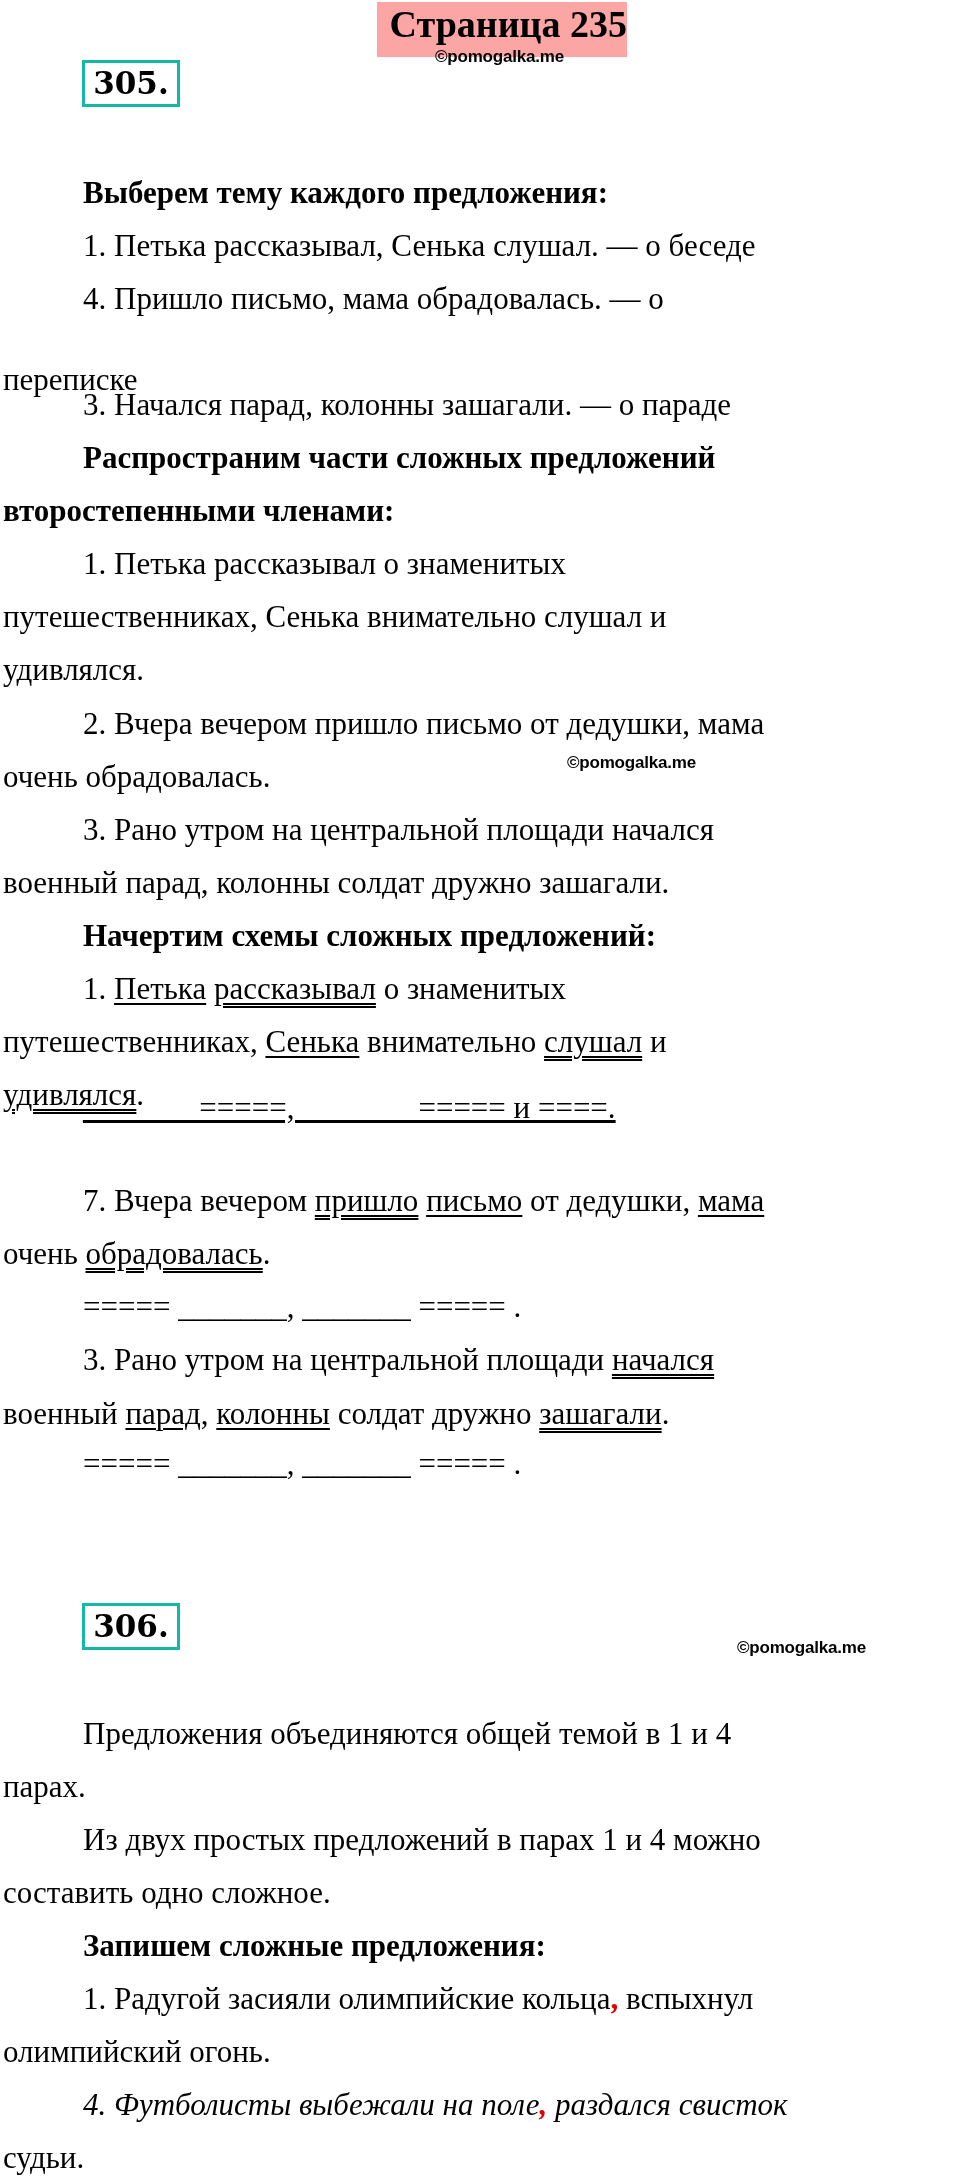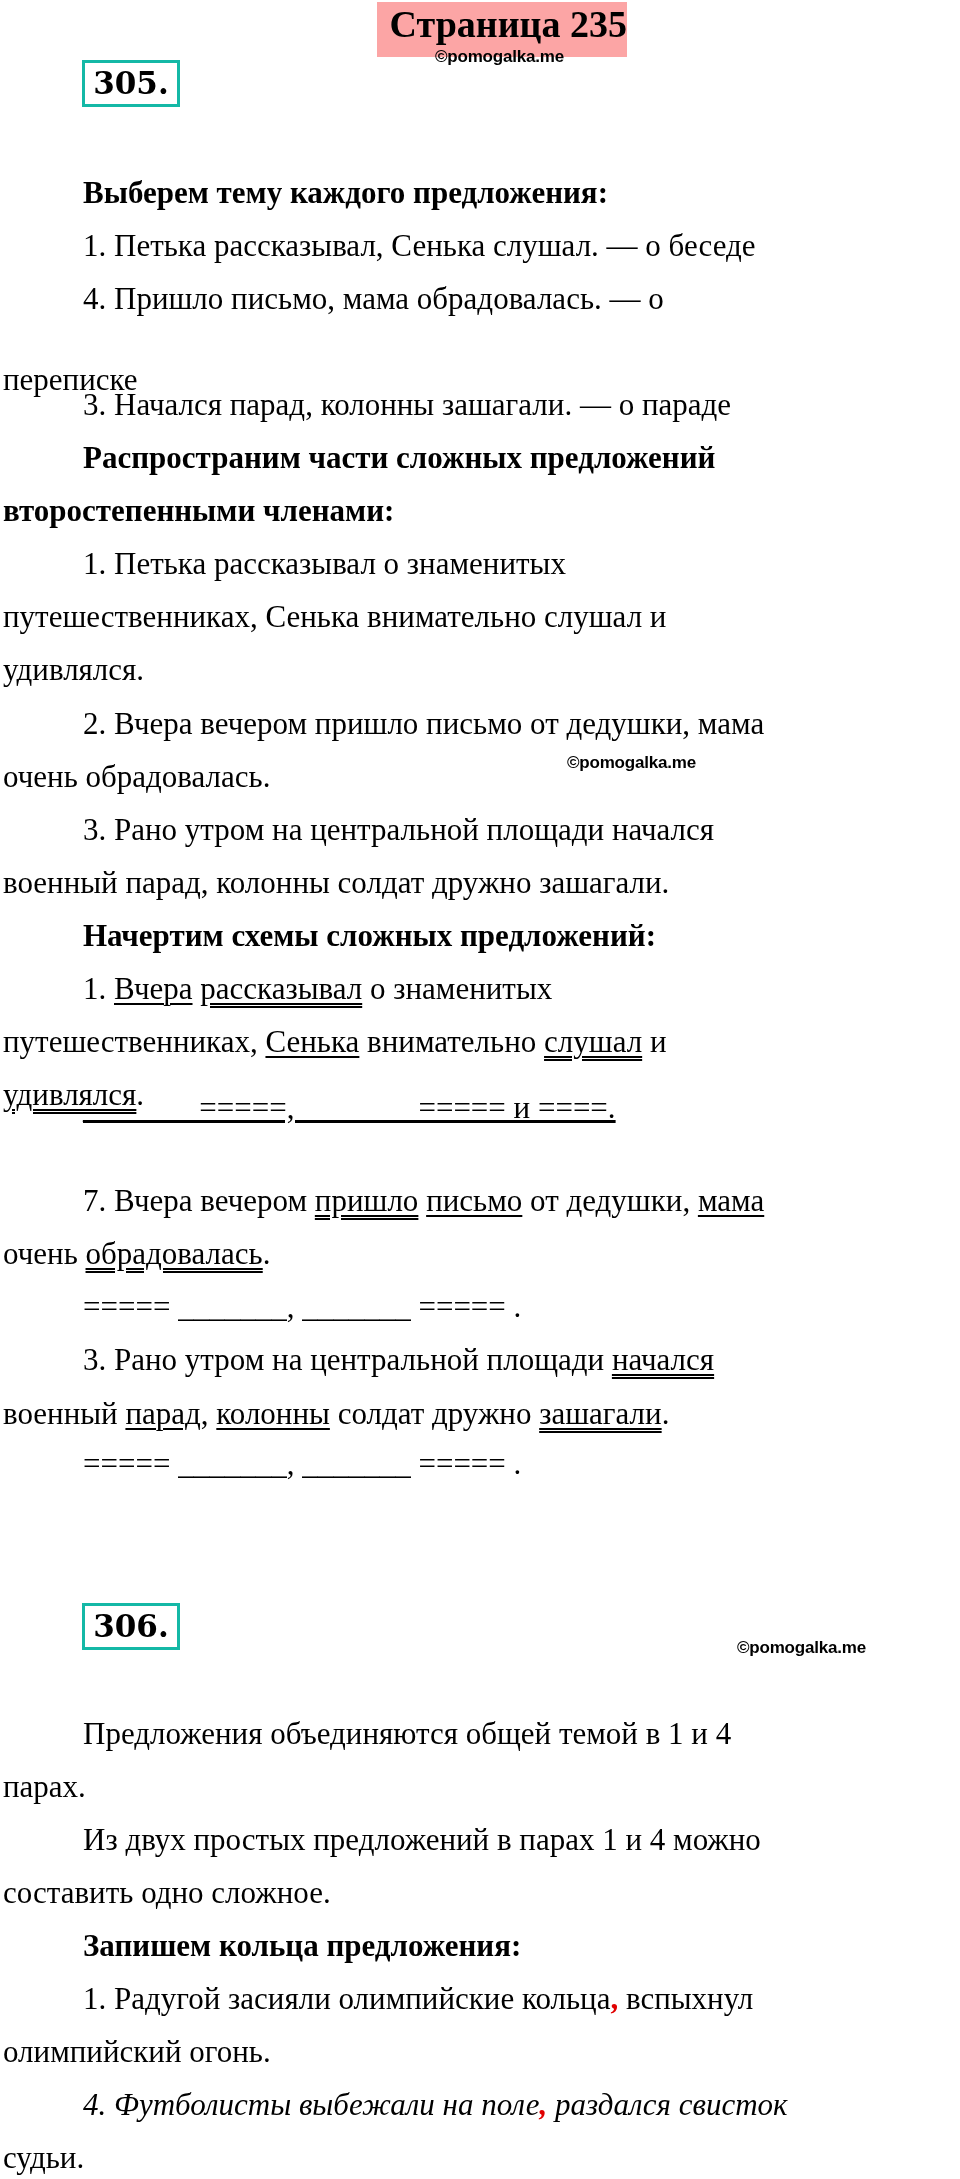--- a/index.html
+++ b/index.html
@@ -44,21 +44,21 @@
 <div class="ln" style="top:650px;">удивлялся.</div>
 <div class="ln ind" style="top:704px;">2. Вчера вечером пришло письмо от дедушки, мама</div>
 <div class="ln" style="top:757px;">очень обрадовалась.</div>
 <div class="wm" style="left:567px; top:753px;">©pomogalka.me</div>
 <div class="ln ind" style="top:810px;">3. Рано утром на центральной площади начался</div>
 <div class="ln" style="top:863px;">военный парад, колонны солдат дружно зашагали.</div>
 
 <div class="ln ind b" style="top:916px;">Начертим схемы сложных предложений:</div>
 
 <div class="ln ind" style="top:969px;">
-  <span>1. </span><span class="subj">Вчера</span><span> </span><span class="pred">рассказывал</span><span> о знаменитых</span>
+  <span>1. </span><span class="subj">Петька</span><span> </span><span class="pred">рассказывал</span><span> о знаменитых</span>
 </div>
 <div class="ln" style="top:1022px;">
   <span>путешественниках, </span><span class="subj">Сенька</span><span> внимательно </span><span class="pred">слушал</span><span> и</span>
 </div>
 <div class="ln" style="top:1075px;">
   <span class="pred">удивлялся</span><span>.</span>
 </div>
 <div class="ln ind schema" style="top:1088px;text-decoration:underline;">_______ =====, _______ ===== и ====.</div>
 
 <div class="ln ind" style="top:1181px;">
@@ -77,21 +77,21 @@
 </div>
 <div class="ln ind schema" style="top:1444px;">===== _______, _______ ===== .</div>
 
 <div class="numbox" style="top:1603px;">306.</div>
 <div class="wm" style="left:737px; top:1638px;">©pomogalka.me</div>
 
 <div class="ln ind" style="top:1714px;">Предложения объединяются общей темой в 1 и 4</div>
 <div class="ln" style="top:1767px;">парах.</div>
 <div class="ln ind" style="top:1820px;">Из двух простых предложений в парах 1 и 4 можно</div>
 <div class="ln" style="top:1873px;">составить одно сложное.</div>
-<div class="ln ind b" style="top:1926px;">Запишем кольца предложения:</div>
+<div class="ln ind b" style="top:1926px;">Запишем сложные предложения:</div>
 
 <div class="ln ind" style="top:1979px;">
   <span>1. Радугой засияли олимпийские кольца</span><span class="red">,</span><span> вспыхнул</span>
 </div>
 <div class="ln" style="top:2032px;">олимпийский огонь.</div>
 <div class="ln ind" style="top:2085px;font-style:italic;">
   <span>4. Футболисты выбежали на поле</span><span class="red">,</span><span> раздался свисток</span>
 </div>
 <div class="ln" style="top:2138px;">судьи.</div>
 

